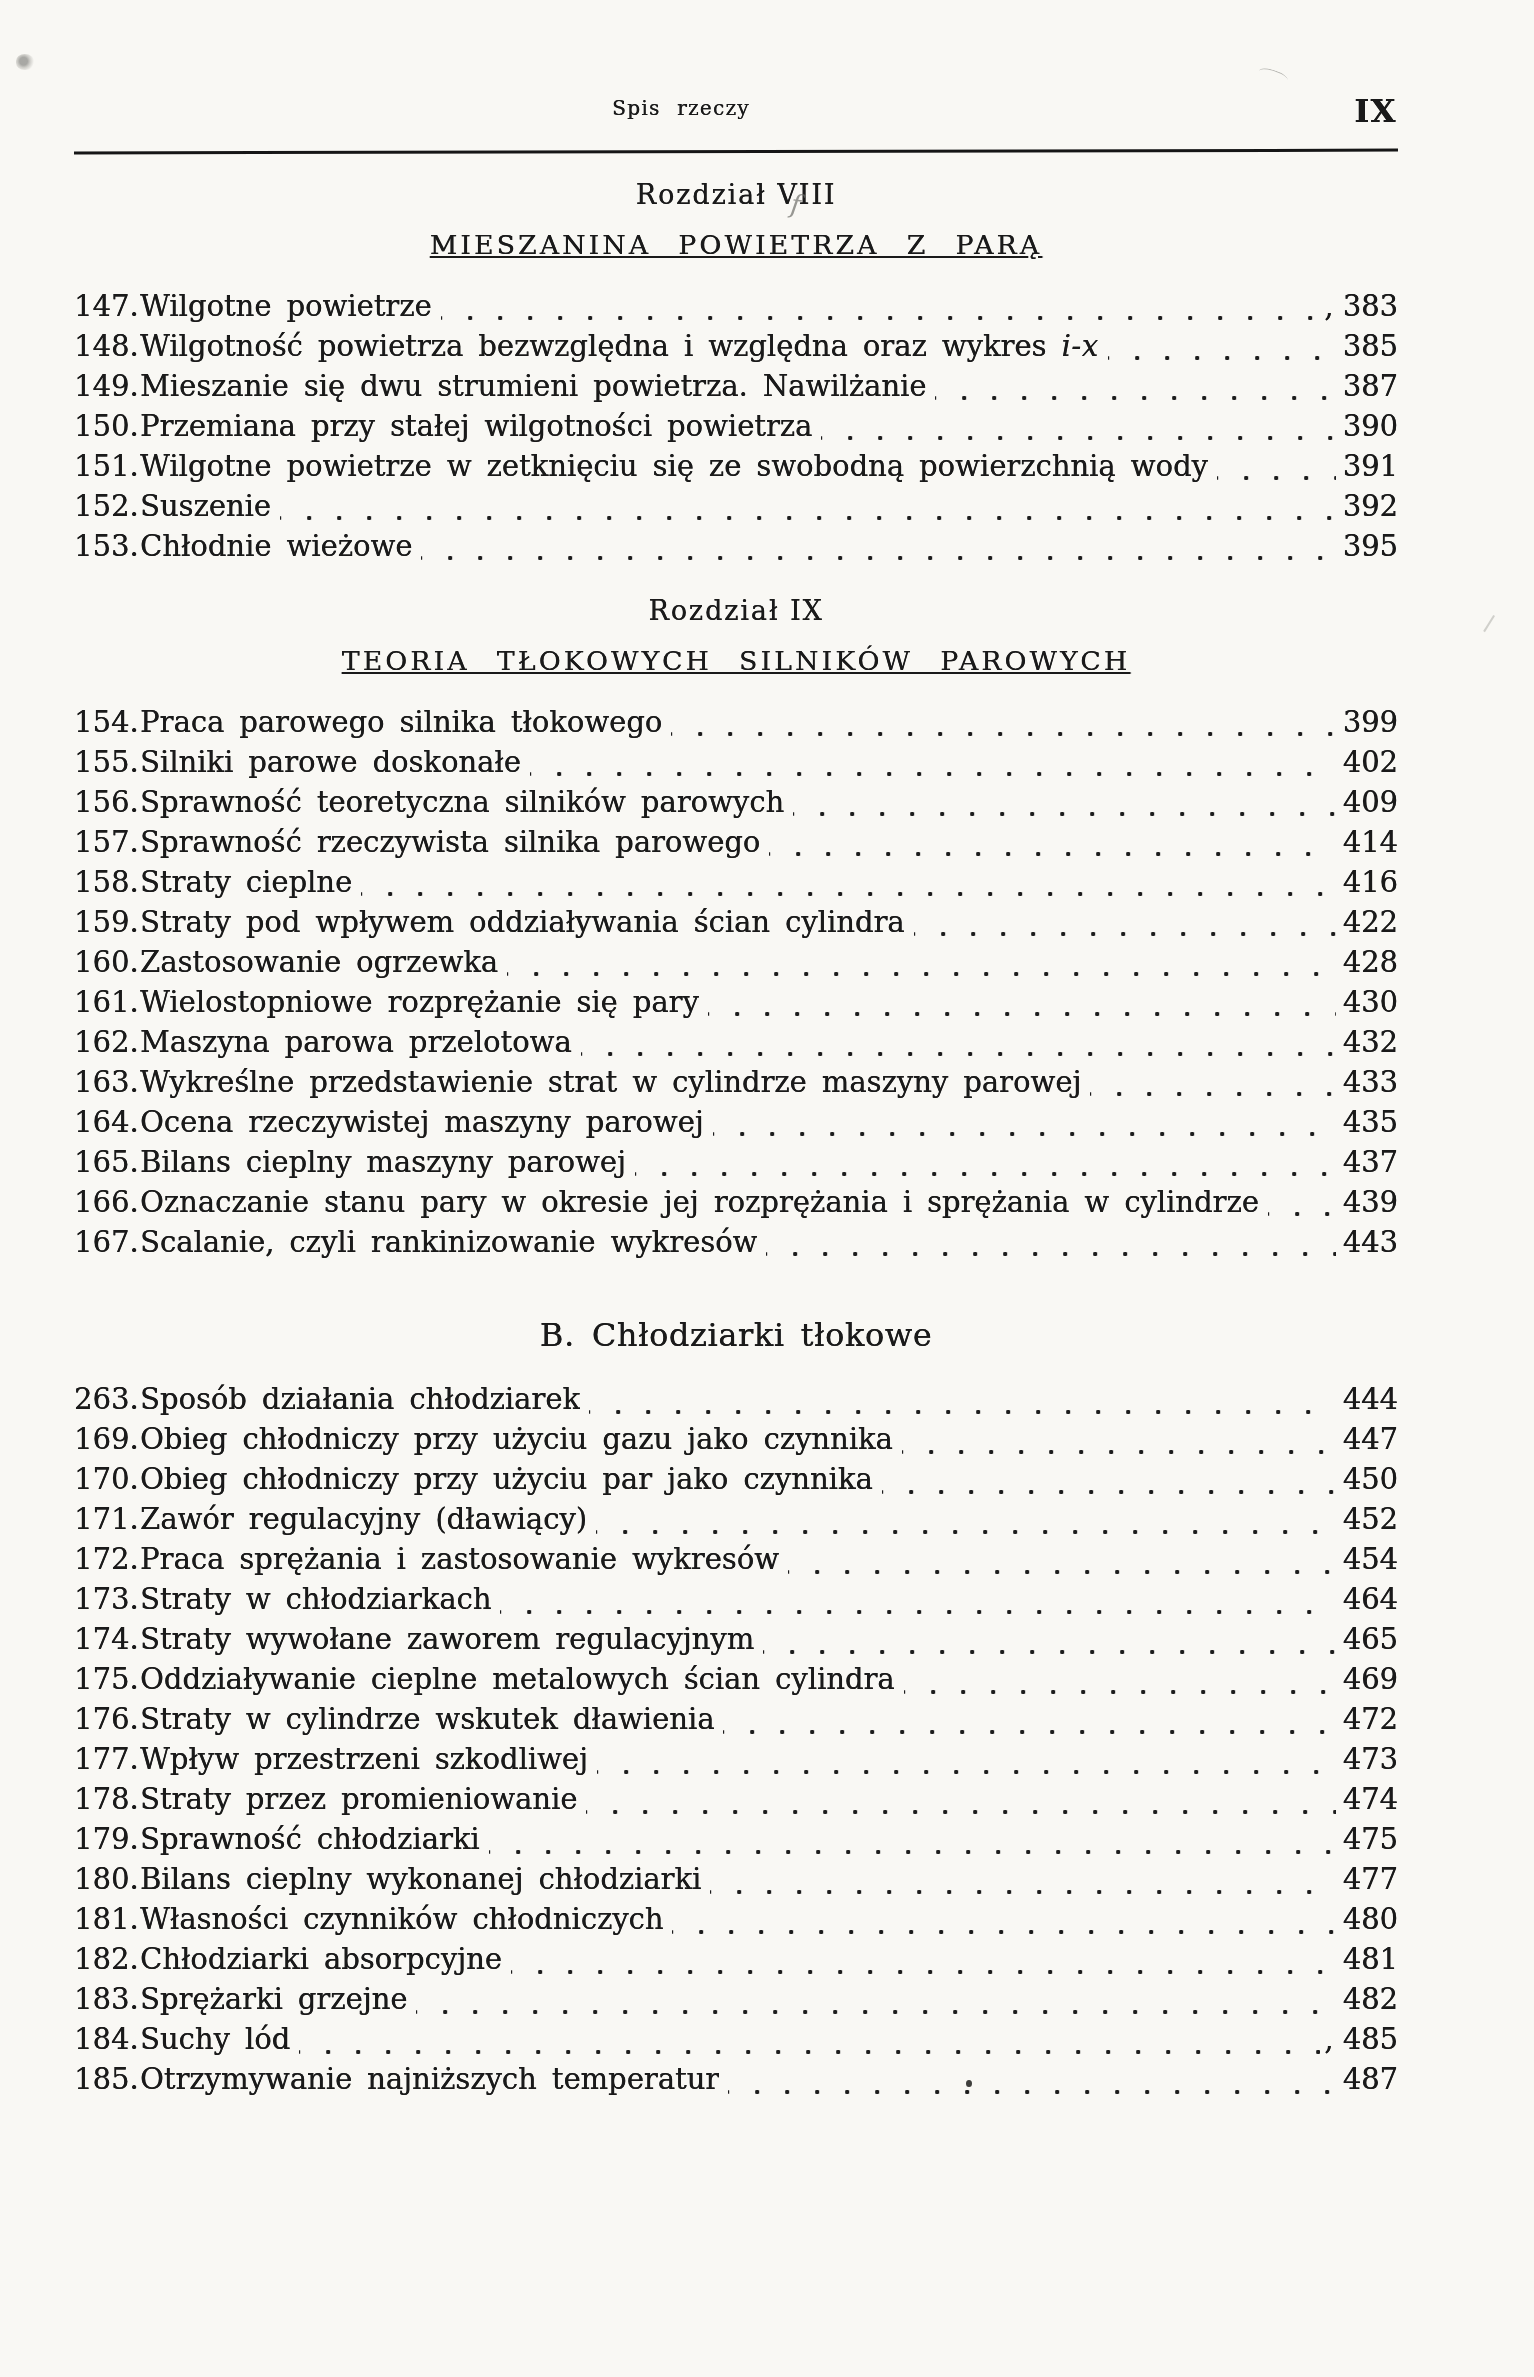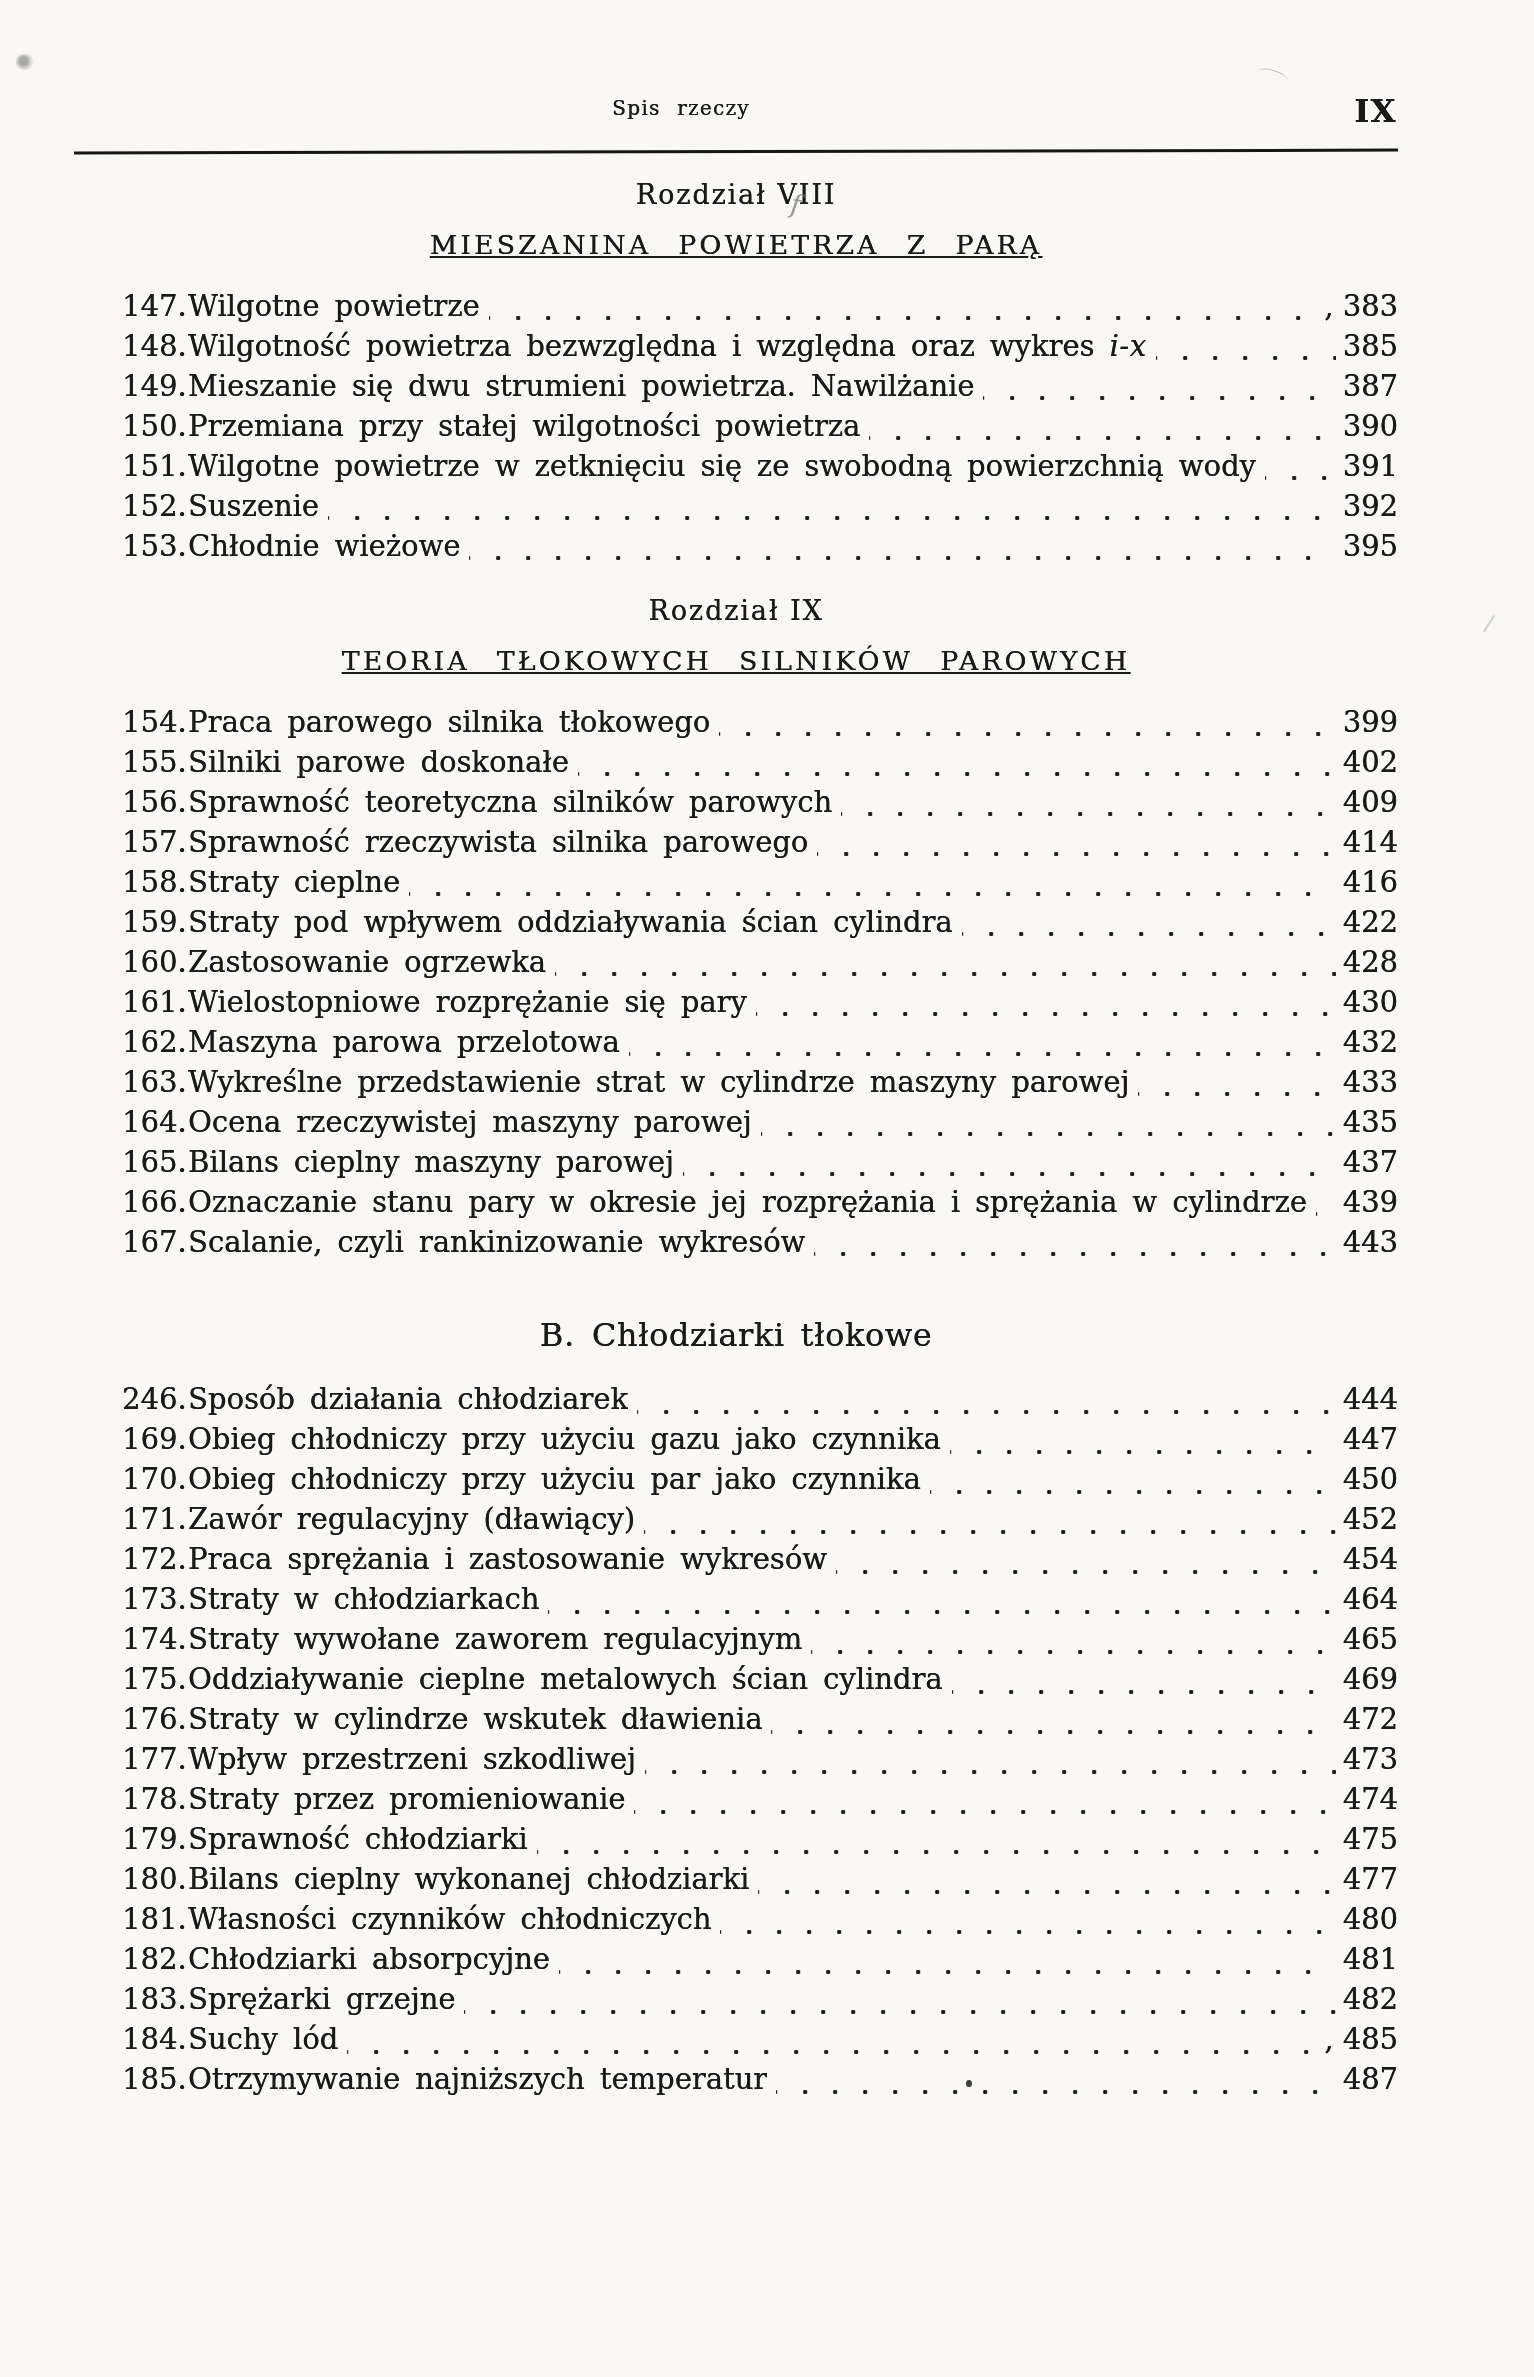--- a/index.html
+++ b/index.html
@@ -42,21 +42,21 @@
   .subsection { text-align: center; font-size: 32px; letter-spacing: 0.6px; word-spacing: 5.2px; margin-top: 51px; }
   .subsection .sub-label { margin-right: 17px; }
 
   
   .entries { margin-top: 28.5px; }
   .row {
     display: flex; align-items: baseline;
     height: 40px; font-size: 29px; word-spacing: 5.8px;
     white-space: nowrap;
   }
-  .no { flex: 0 0 66px; margin-left: 48px; }
+  .no { flex: 0 0 66px; }
   .title { flex: 0 1 auto; overflow: hidden; }
   .title em { font-style: italic; letter-spacing: 0.6px; }
   .leader {
     flex: 1 1 10.4px; min-width: 9px; align-self: stretch;
     background-image: radial-gradient(circle, #1c1c1c 2px, rgba(0,0,0,0) 2.5px);
     background-size: 30px 10.4px;
     background-repeat: repeat-x;
     background-position: 14.2px calc(100% - 5.2px);
     margin: 0 3.9px 0 9px;
   }
@@ -233,21 +233,21 @@
           <div class="row ink">
             <span class="no">167.</span>
             <span class="title">Scalanie, czyli rankinizowanie wykresów</span>
             <span class="leader"></span>
             <span class="pg">443</span>
           </div>
         </div>
         <div class="subsection ink"><span class="sub-label">B.</span><span class="sub-text">Chłodziarki tłokowe</span></div>
         <div class="entries">
           <div class="row ink">
-            <span class="no">246.</span>
+            <span class="no">263.</span>
             <span class="title">Sposób działania chłodziarek</span>
             <span class="leader"></span>
             <span class="pg">444</span>
           </div>
           <div class="row ink">
             <span class="no">169.</span>
             <span class="title">Obieg chłodniczy przy użyciu gazu jako czynnika</span>
             <span class="leader"></span>
             <span class="pg">447</span>
           </div>

